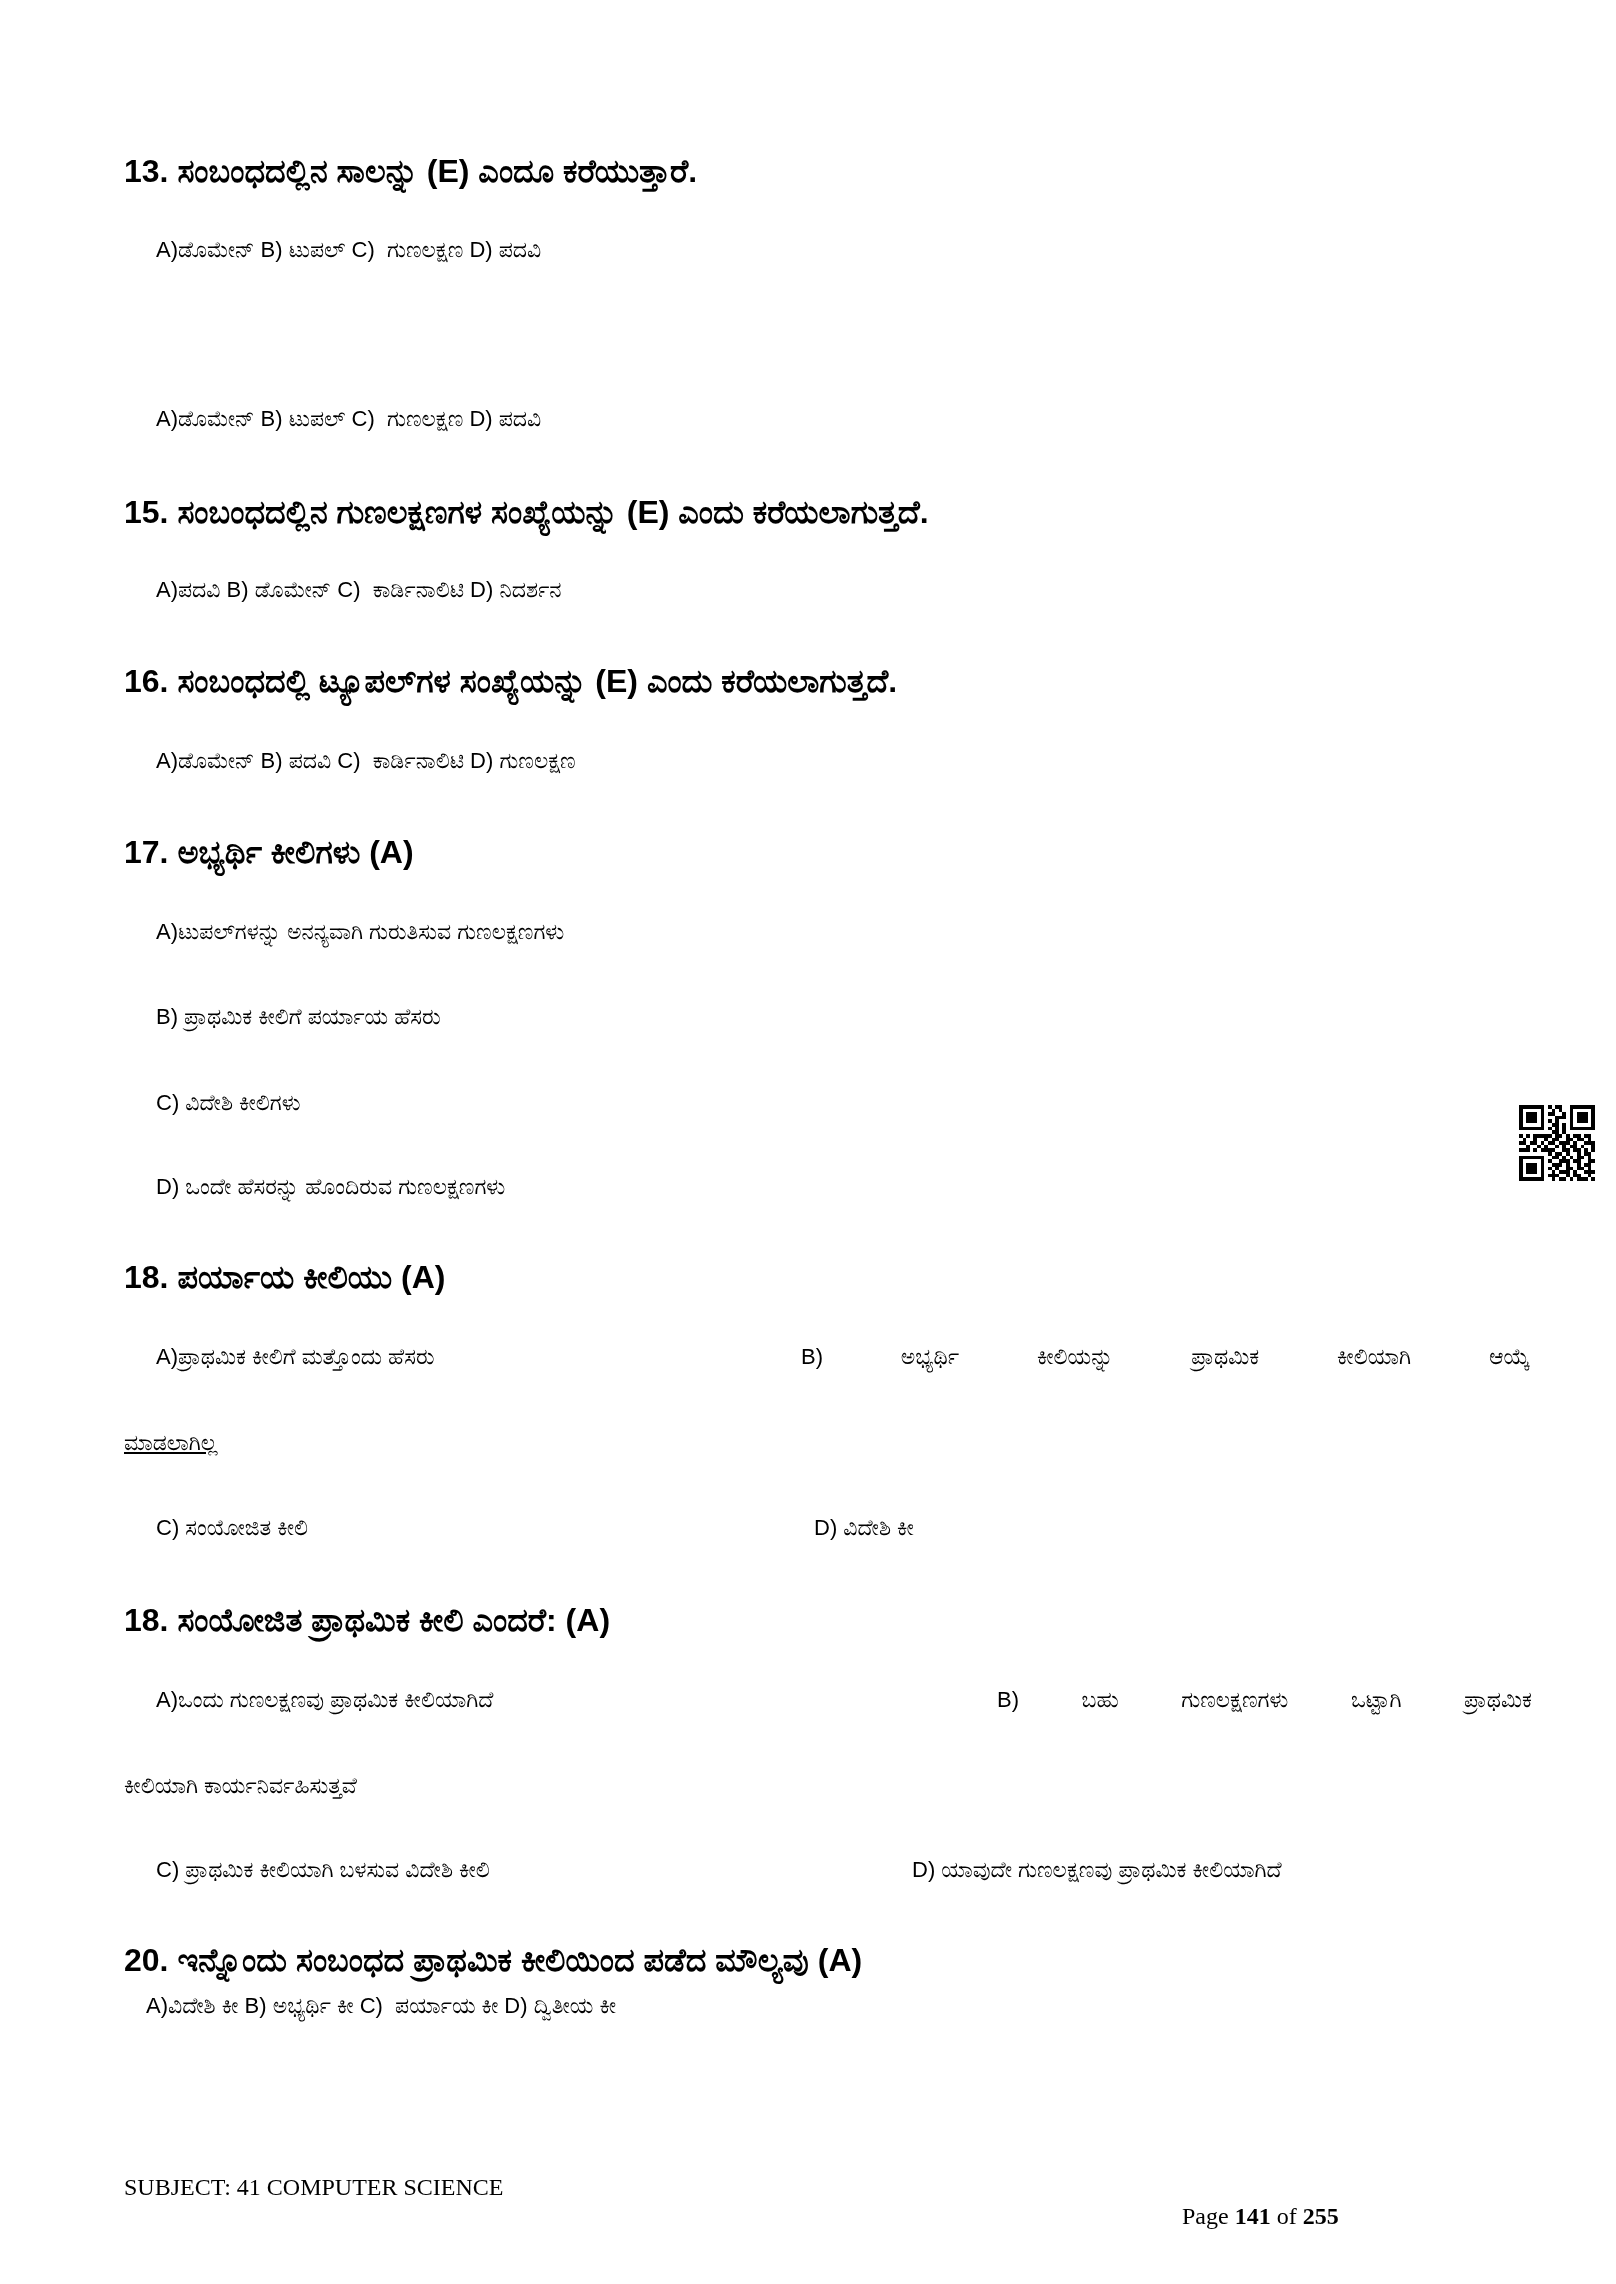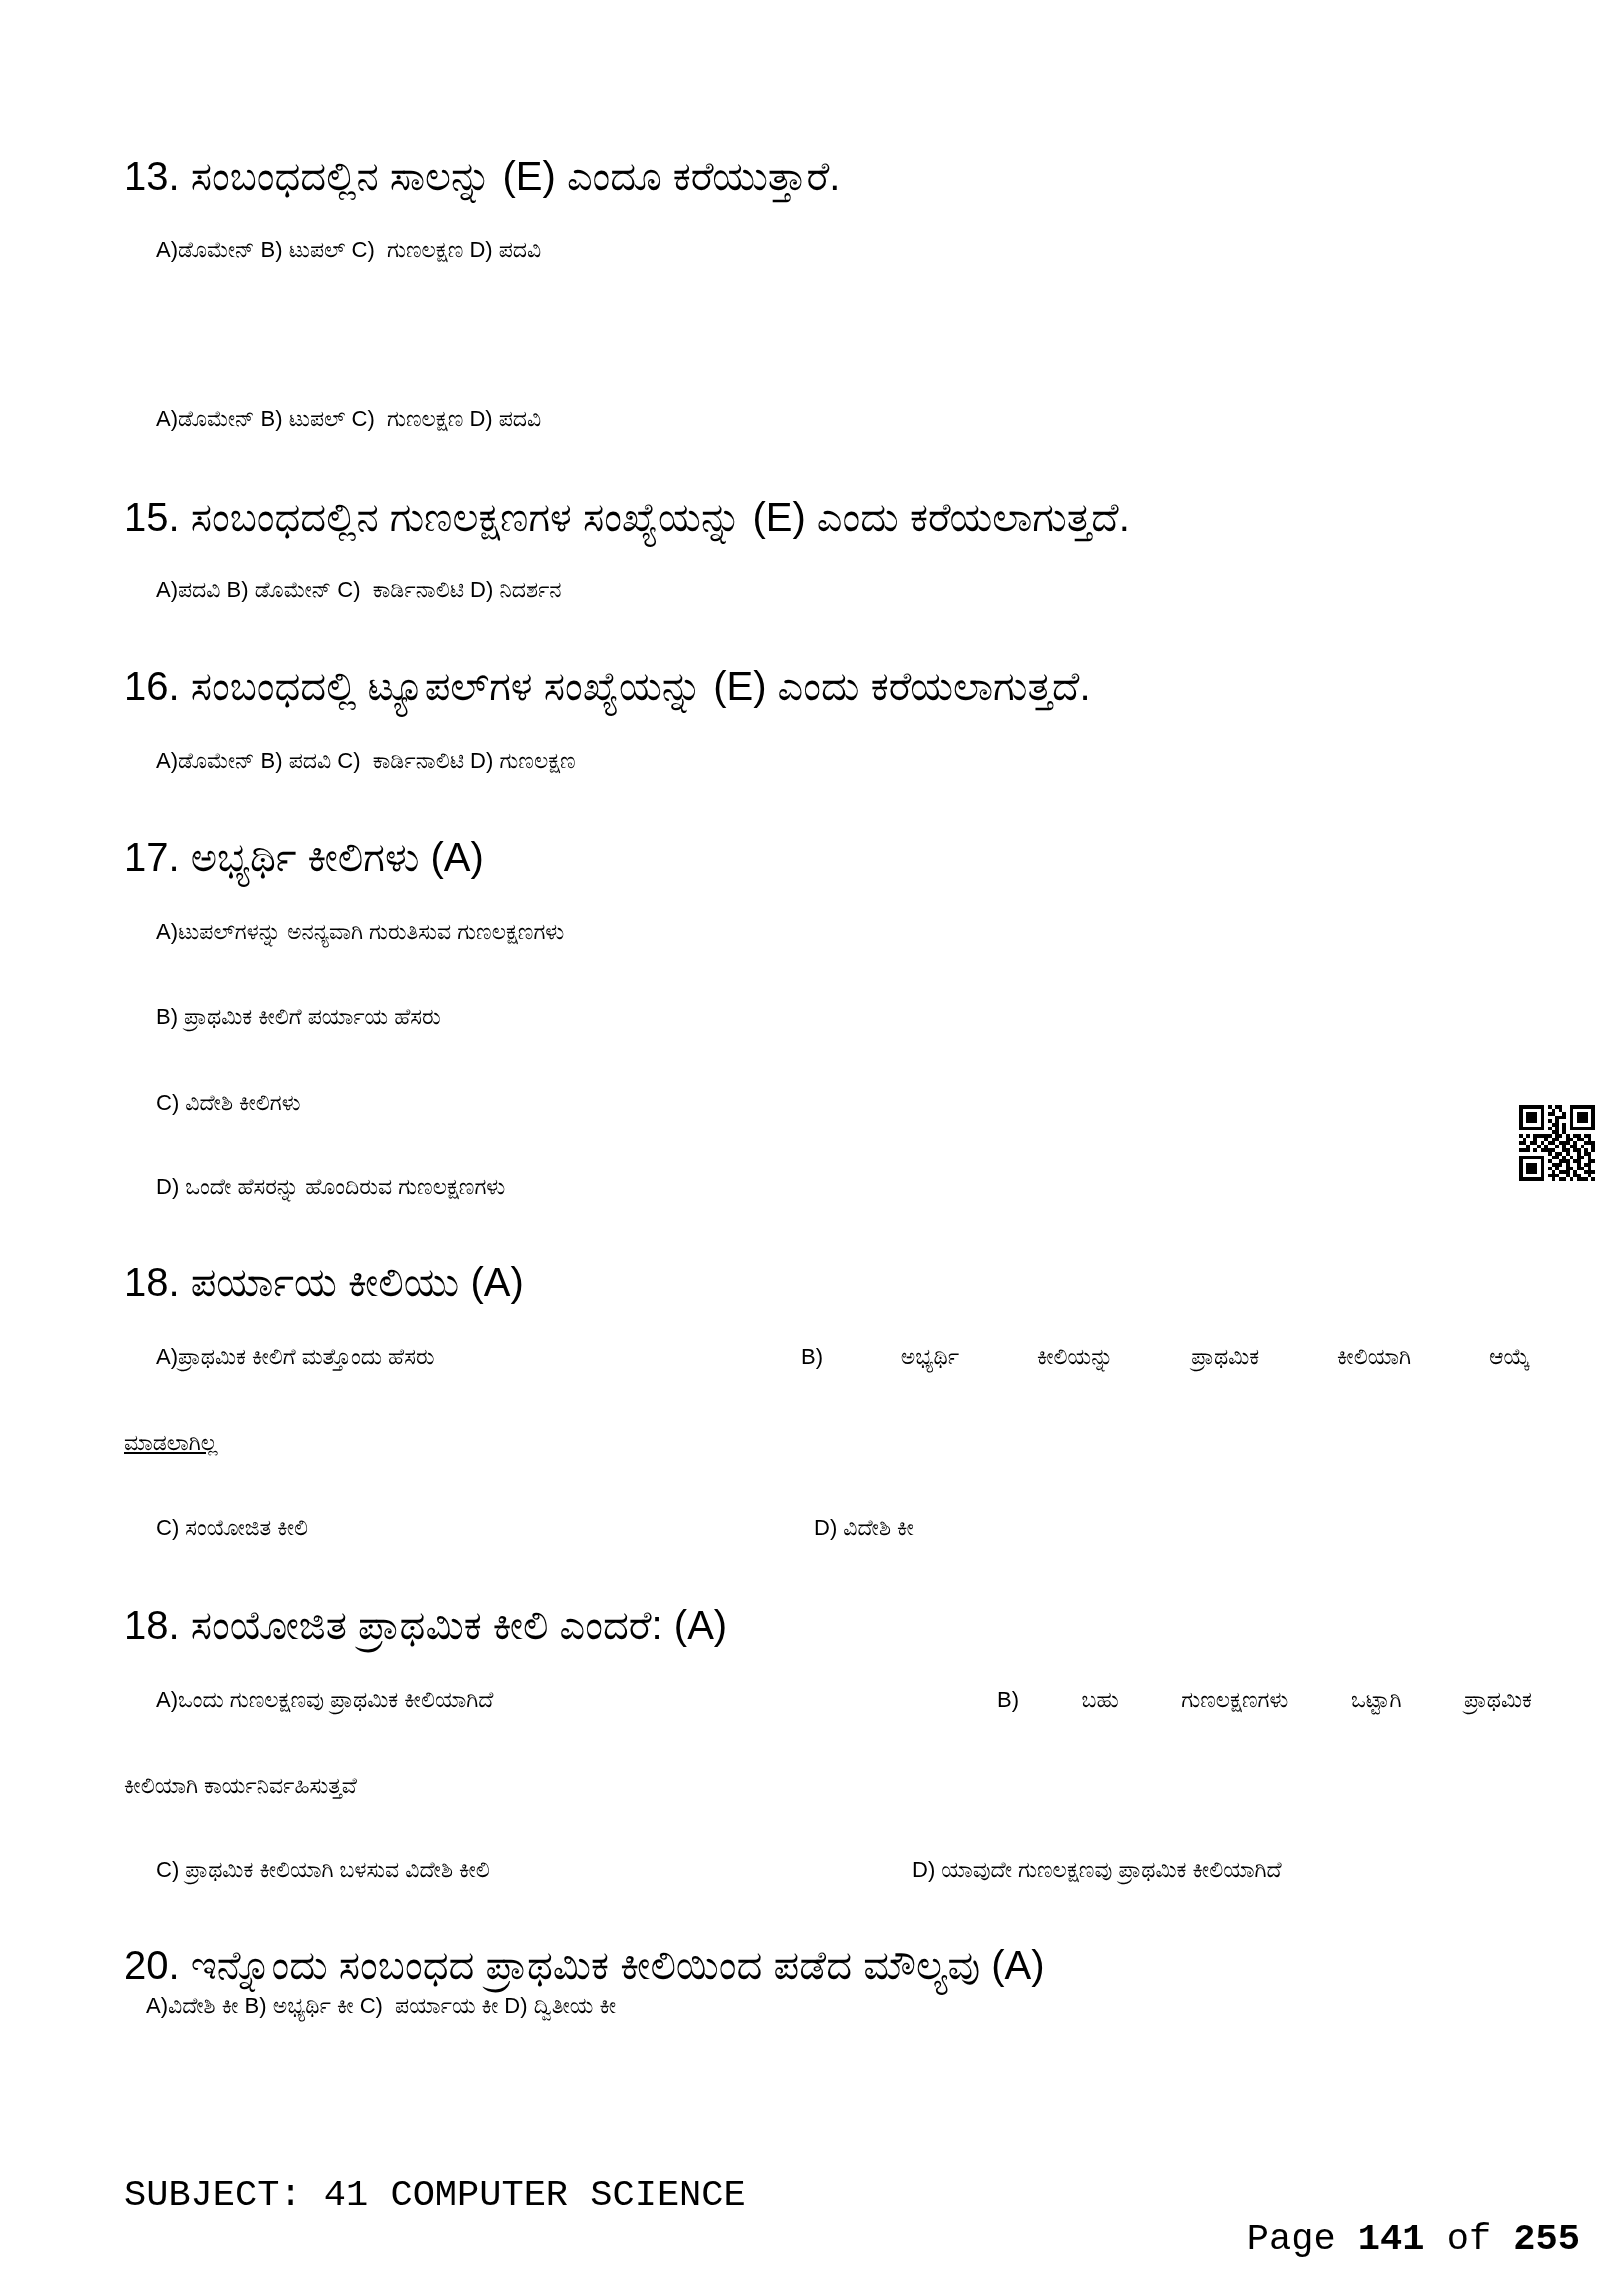--- a/index.html
+++ b/index.html
@@ -6,31 +6,31 @@
   .page{
     position:relative;
     width:1617px;
     height:2284px;
     background:#ffffff;
     font-family:"Liberation Sans","DejaVu Sans",sans-serif;
     color:#000;
     overflow:hidden;
   }
   .line{position:absolute;white-space:pre;}
-  .h{font-weight:normal;font-size:40px;line-height:1.25;}
+  .h{font-weight:bold;font-size:32px;line-height:1.25;}
   .o{font-size:22px;line-height:1.25;}
   .just{
     white-space:normal;
     text-align:justify;
     text-align-last:justify;
     -moz-text-align-last:justify;
   }
   .footer{
-    font-family:Liberation Mono, monospace;
-    font-size:37px;
+    font-family:Liberation Serif, serif;
+    font-size:24px;
     line-height:1.2;
   }
   .b{font-weight:bold;}
   .qr{position:absolute;left:1519px;top:1105px;width:76px;height:76px;}
   .qr svg{width:100%;height:100%;shape-rendering:crispEdges;}
 </style>
 </head>
 <body>
 
 <div class="page">

